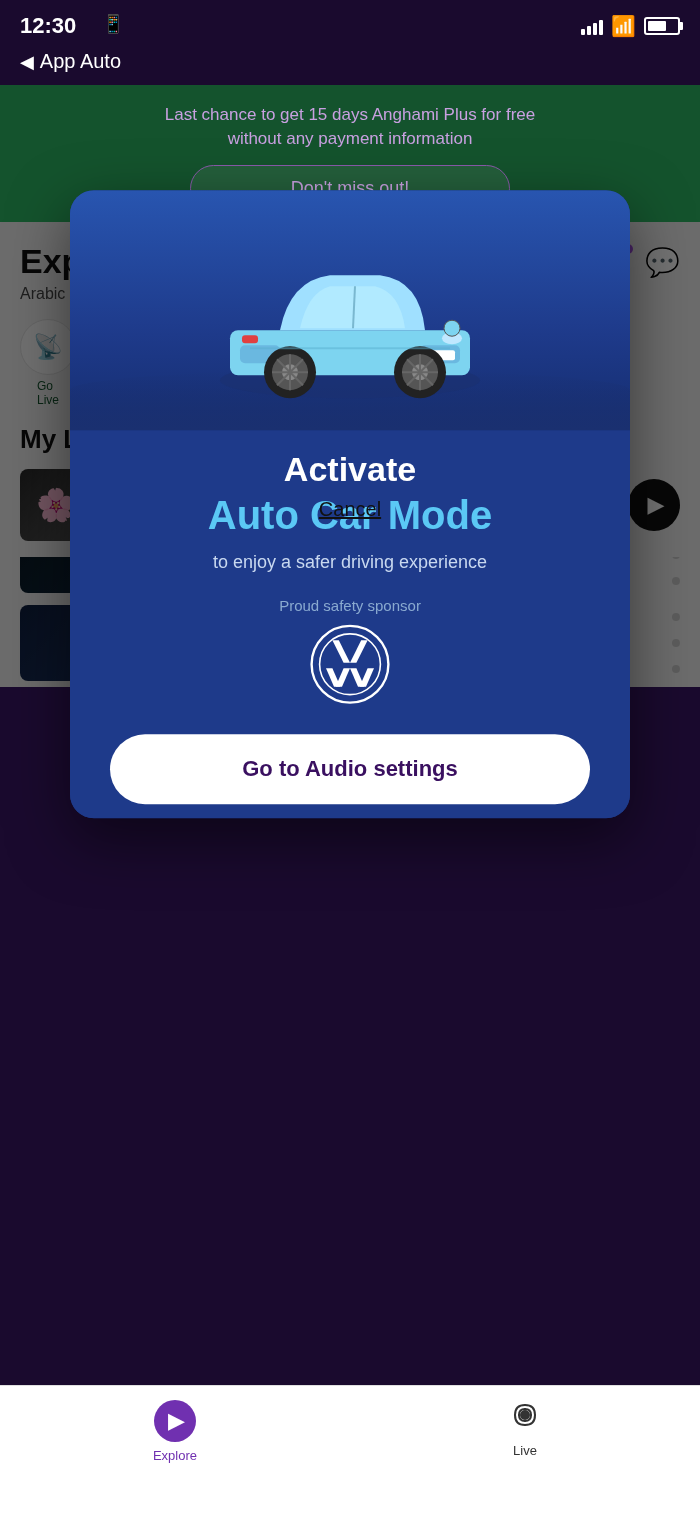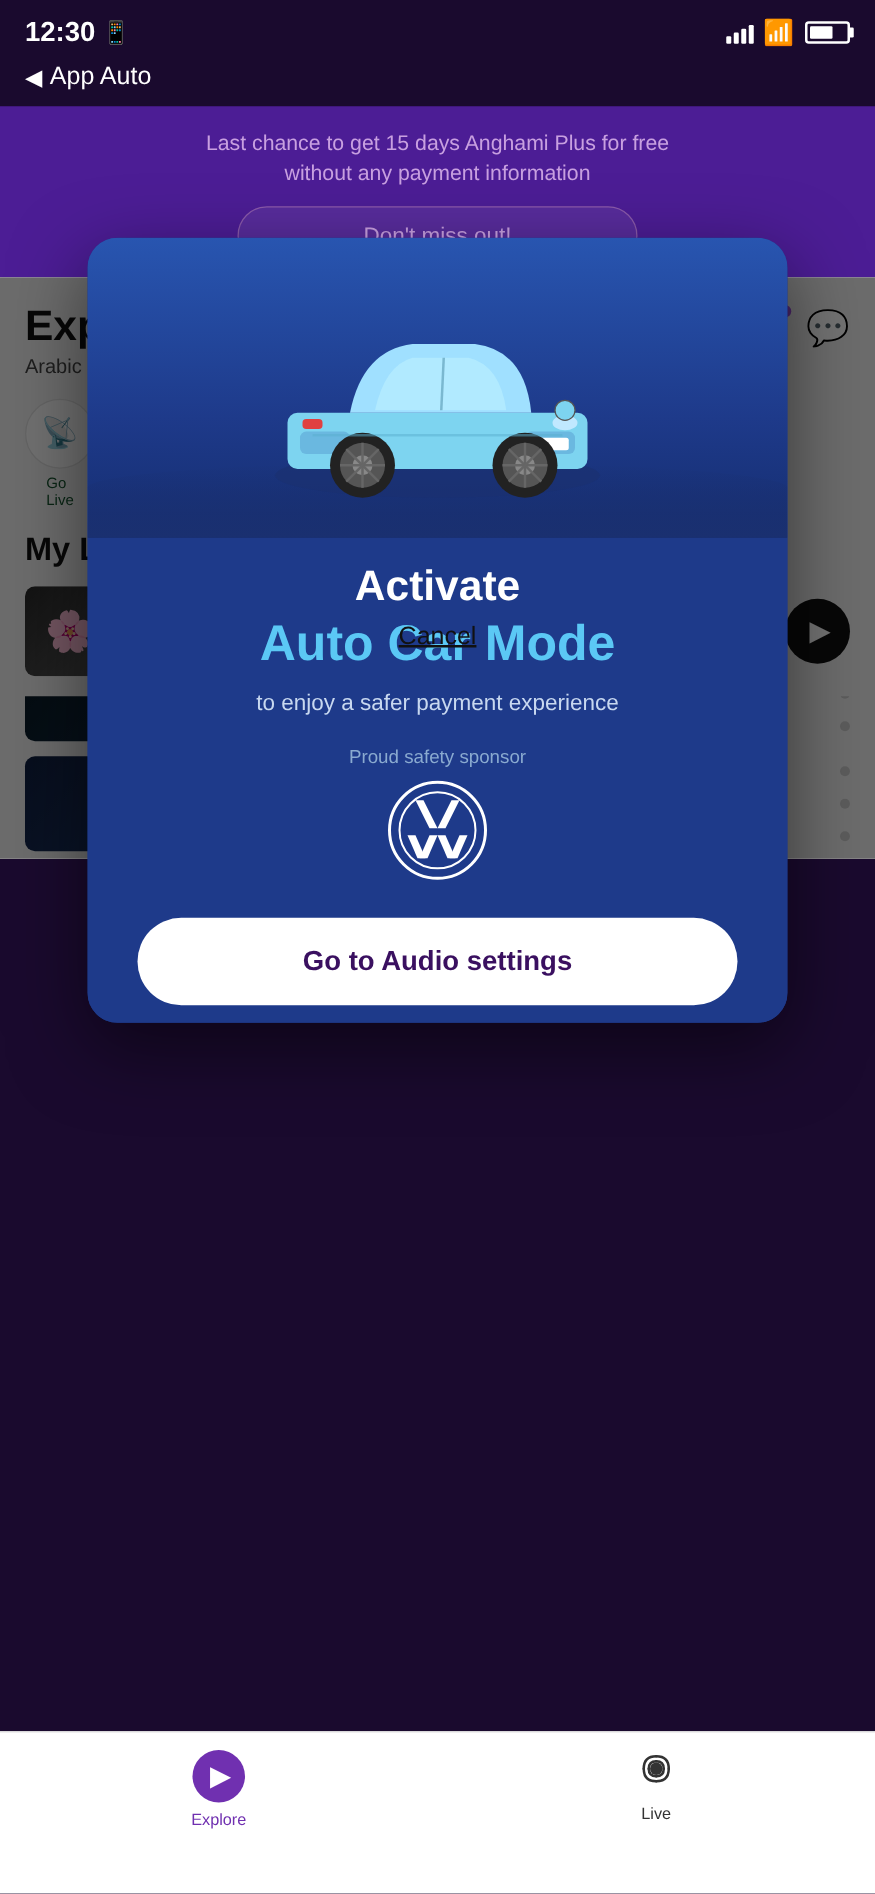--- a/index.html
+++ b/index.html
@@ -17,22 +17,22 @@
     .status-bar {
       display: flex;
       justify-content: space-between;
       align-items: center;
       padding: 10px 20px 8px 20px;
       background: #1a0a2e;
       height: 50px;
     }
     .status-left {
       display: flex;
-      align-items: center;
-      gap: 6px;
+      align-items: flex-start;
+      gap: 26px;
     }
     .status-time {
       color: white;
       font-size: 22px;
       font-weight: 600;
     }
     .status-icon {
       color: white;
       font-size: 18px;
     }
@@ -96,21 +96,21 @@
       color: white;
       font-size: 18px;
     }
     .back-text {
       color: white;
       font-size: 20px;
     }
 
     
     .promo-banner {
-      background: #4c1d95;
+      background: #14532d;
       text-align: center;
       padding: 18px 30px 10px 30px;
     }
     .promo-text {
       color: #c8a0e0;
       font-size: 17px;
       line-height: 1.4;
       margin-bottom: 14px;
     }
     .promo-button {
@@ -590,21 +590,21 @@
           <circle cx="252" cy="108" r="8" fill="#7dd4f0" stroke="#555" stroke-width="1"></circle>
 
           <line x1="50" y1="128" x2="250" y2="128" stroke="#5ab0d0" stroke-width="2" opacity="0.5"></line>
         </svg>
       </div>
     </div>
 
     <div class="modal-body">
       <div class="activate-text">Activate</div>
       <div class="auto-car-mode-text">Auto Car Mode</div>
-      <div class="description-text">to enjoy a safer payment experience</div>
+      <div class="description-text">to enjoy a safer driving experience</div>
       <div class="sponsor-text">Proud safety sponsor</div>
 
       <div class="vw-logo">
         <svg viewBox="0 0 100 100" xmlns="http://www.w3.org/2000/svg">
           <circle cx="50" cy="50" r="48" fill="none" stroke="white" stroke-width="3"></circle>
           <circle cx="50" cy="50" r="38" fill="none" stroke="white" stroke-width="2"></circle>
 
           <g fill="white">
 
             <polygon points="28,20 36,20 50,48 42,48"></polygon>

